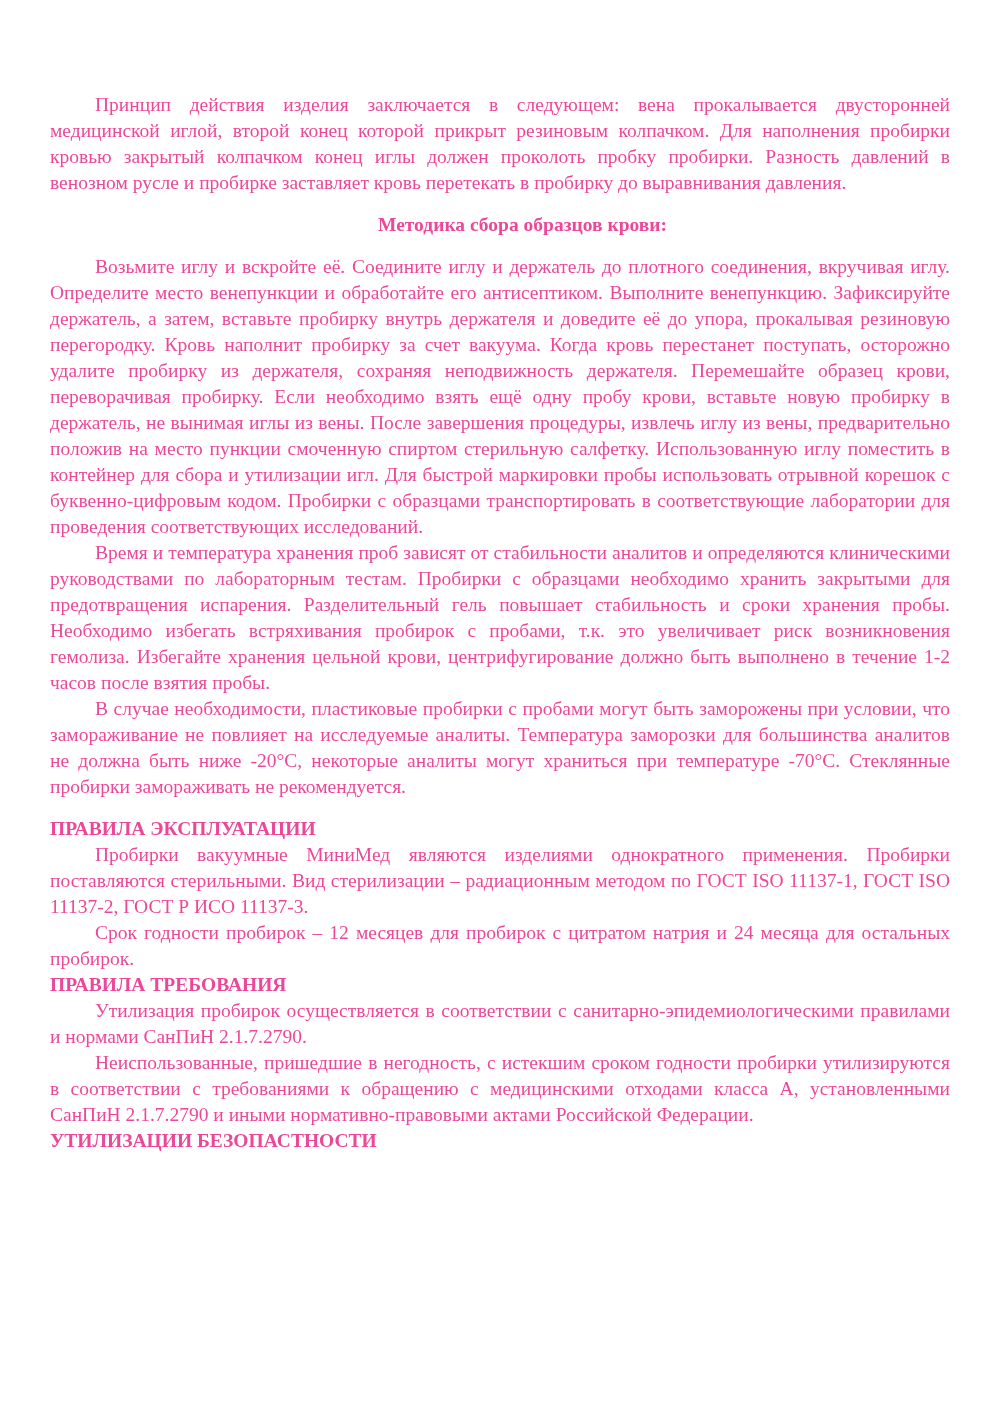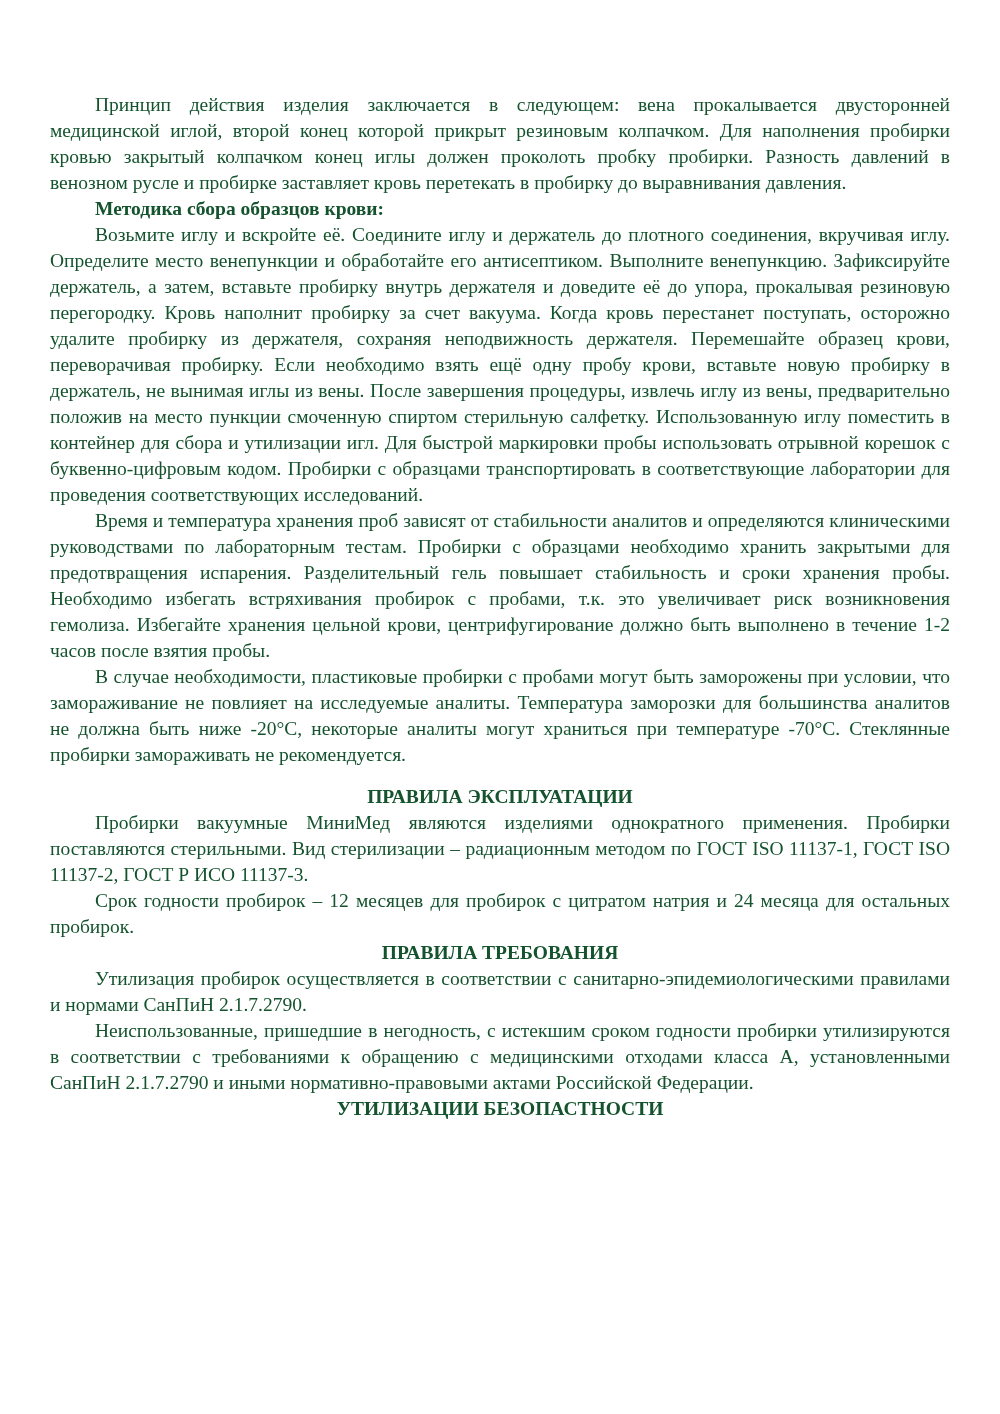--- a/index.html
+++ b/index.html
@@ -11,38 +11,38 @@
     position: relative;
     width: 1000px;
     height: 1414px;
     margin: 0 auto;
     background: #ffffff;
     box-sizing: border-box;
     padding: 92px 50px 40px 50px;
     font-family: "Liberation Serif", "DejaVu Serif", serif;
     font-size: 19.5px;
     line-height: 26px;
-    color: #14532d;
+    color: #ec4899;
     overflow: hidden;
   }
   .para {
     margin: 0;
     text-align: justify;
     text-indent: 45px;
   }
   .h-inline {
-    margin: 0;
+    margin: 16px;
     font-weight: bold;
     text-indent: 45px;
-    text-align: left;
+    text-align: center;
   }
   .h-center {
     margin: 0;
     font-weight: bold;
-    text-align: center;
+    text-align: left;
   }
   .h-center.spaced {
     margin-top: 16px;
   }
 </style>
 </head>
 <body>
 
 <div class="page">
   <p class="para">Принцип действия изделия заключается в следующем: вена прокалывается двусторонней медицинской иглой, второй конец которой прикрыт резиновым колпачком. Для наполнения пробирки кровью закрытый колпачком конец иглы должен проколоть пробку пробирки. Разность давлений в венозном русле и пробирке заставляет кровь перетекать в пробирку до выравнивания давления.</p>

